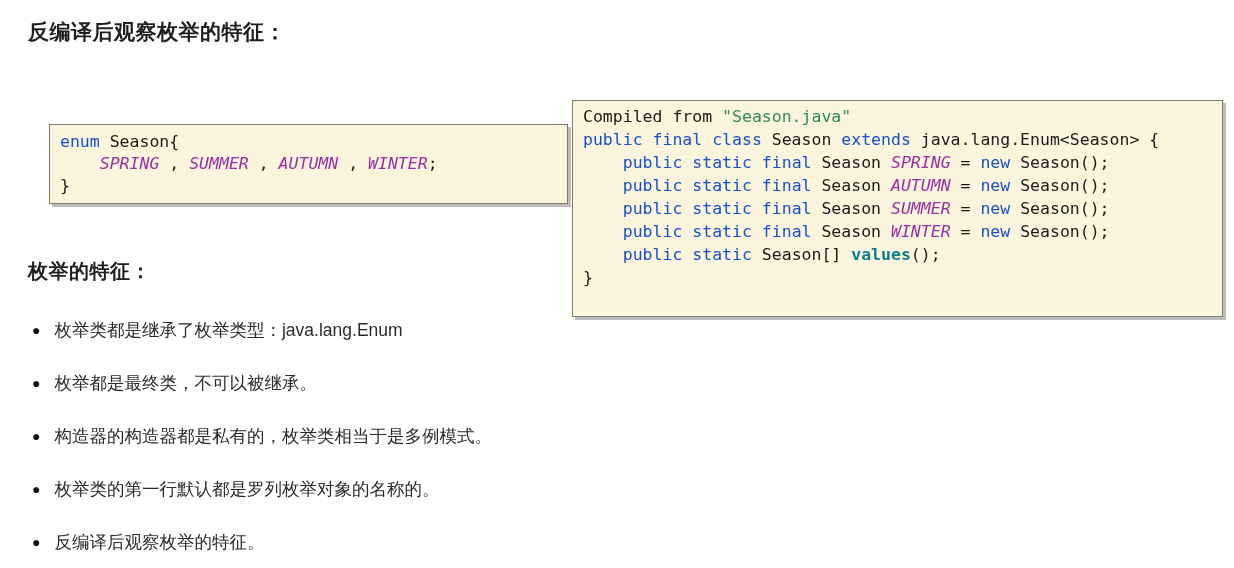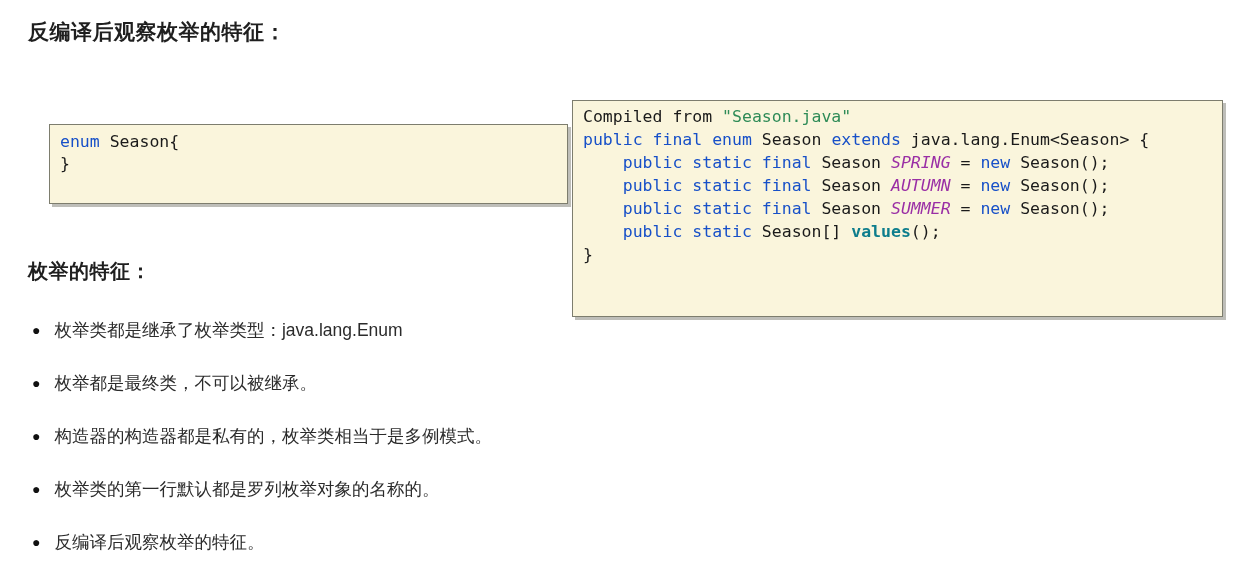--- a/index.html
+++ b/index.html
@@ -64,29 +64,31 @@
 </style>
 </head>
 <body>
 
 <div class="page">
 
   <h1 class="doc-title">反编译后观察枚举的特征：</h1>
 
   <div class="code-block code-left">
       <div class="code-line"><span class="tok-k">enum</span><span class="tok-p"> Season{</span></div>
+      <div class="code-line"><span class="tok-p">    </span><span class="tok-e">SPRING</span><span class="tok-p"> , </span><span class="tok-e">SUMMER</span><span class="tok-p"> , </span><span class="tok-e">AUTUMN</span><span class="tok-p"> , </span><span class="tok-e">WINTER</span><span class="tok-p">;</span></div>
       <div class="code-line"><span class="tok-p">}</span></div>
     </div>
 
   <div class="code-block code-right">
       <div class="code-line"><span class="tok-p">Compiled from </span><span class="tok-s">"Season.java"</span></div>
-      <div class="code-line"><span class="tok-k">public final enum</span><span class="tok-p"> Season </span><span class="tok-k">extends</span><span class="tok-p"> java.lang.Enum&lt;Season&gt; {</span></div>
+      <div class="code-line"><span class="tok-k">public final class</span><span class="tok-p"> Season </span><span class="tok-k">extends</span><span class="tok-p"> java.lang.Enum&lt;Season&gt; {</span></div>
       <div class="code-line"><span class="tok-p">    </span><span class="tok-k">public static final</span><span class="tok-p"> Season </span><span class="tok-e">SPRING</span><span class="tok-p"> = </span><span class="tok-k">new</span><span class="tok-p"> Season();</span></div>
       <div class="code-line"><span class="tok-p">    </span><span class="tok-k">public static final</span><span class="tok-p"> Season </span><span class="tok-e">AUTUMN</span><span class="tok-p"> = </span><span class="tok-k">new</span><span class="tok-p"> Season();</span></div>
       <div class="code-line"><span class="tok-p">    </span><span class="tok-k">public static final</span><span class="tok-p"> Season </span><span class="tok-e">SUMMER</span><span class="tok-p"> = </span><span class="tok-k">new</span><span class="tok-p"> Season();</span></div>
+      <div class="code-line"><span class="tok-p">    </span><span class="tok-k">public static final</span><span class="tok-p"> Season </span><span class="tok-e">WINTER</span><span class="tok-p"> = </span><span class="tok-k">new</span><span class="tok-p"> Season();</span></div>
       <div class="code-line"><span class="tok-p">    </span><span class="tok-k">public static</span><span class="tok-p"> Season[] </span><span class="tok-m">values</span><span class="tok-p">();</span></div>
       <div class="code-line"><span class="tok-p">}</span></div>
     </div>
 
   <h2 class="features-heading">枚举的特征：</h2>
 
   <ul class="bullet-list">
       <li class="bullet-item">
         <span class="bullet-marker">●</span>
         <span>枚举类都是继承了枚举类型：java.lang.Enum</span>

